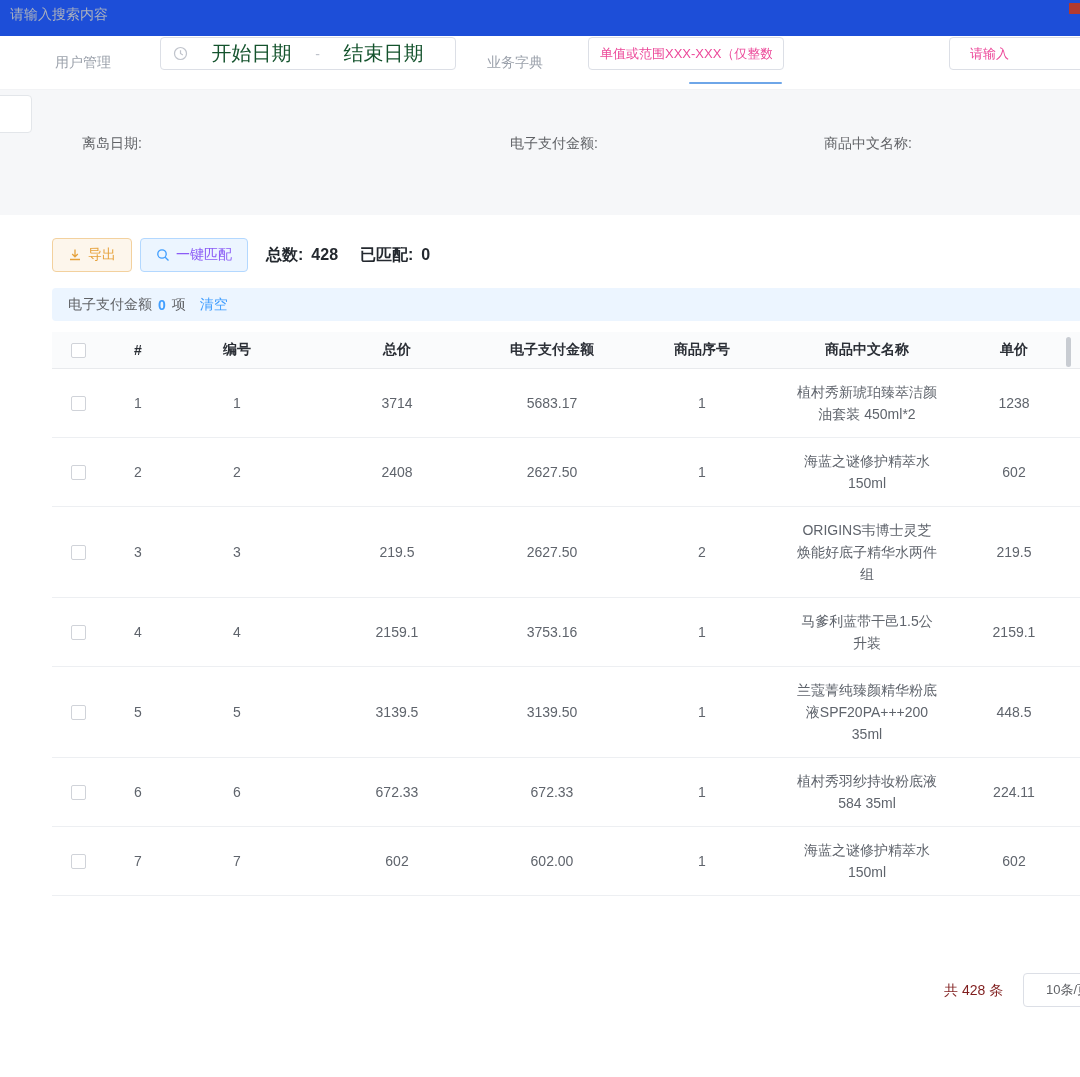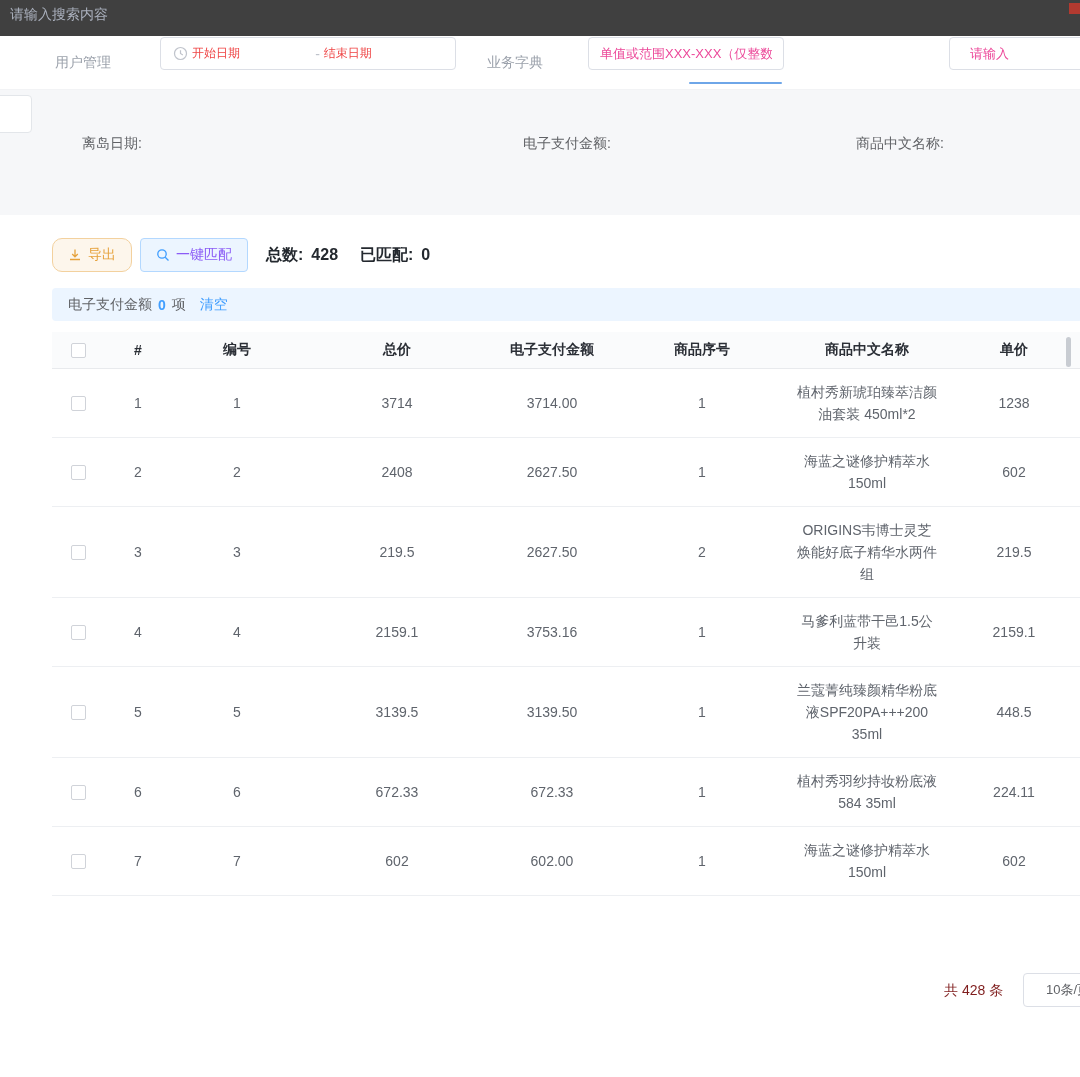--- a/index.html
+++ b/index.html
@@ -1,48 +1,48 @@
 <!DOCTYPE html>
 <html><head>
 <meta charset="utf-8">
 <style>
   * { margin:0; padding:0; box-sizing:border-box; }
   html,body { width:1080px; height:1077px; background:#fff; }
   body { font-family:"Liberation Sans","DejaVu Sans",sans-serif; }
   .page { position:relative; width:1080px; height:1077px; overflow:hidden; background:#fff; }
 
   
-  .navbar { position:absolute; left:0; top:0; width:1080px; height:36px; background:#404040; }
+  .navbar { position:absolute; left:0; top:0; width:1080px; height:36px; background:#1d4ed8; }
   .nav-search { position:absolute; left:10px; top:6px; font-size:14px; color:#aab0bd; cursor:text; }
   .corner-badge { position:absolute; left:1069px; top:3px; width:11px; height:11px; background:#b23a30; }
 
   
   .tabbar { position:absolute; left:0; top:36px; width:1080px; height:54px; background:#fff; display:flex; align-items:stretch; padding-left:55px; gap:52px; border-bottom:1px solid #f2f3f5; }
   .tab { display:flex; align-items:center; gap:7px; font-size:14px; color:#9ba1ab; cursor:pointer; position:relative; white-space:nowrap; }
   .tab.active { color:#3a82f7; }
   .tab.active::after { content:""; position:absolute; left:-14px; right:-8px; bottom:5px; height:2px; background:#6ea6e8; border-radius:1px; }
   .tab .close { font-size:13px; color:#6ea6e8; line-height:1; }
 
   
   .filter-band { position:absolute; left:0; top:90px; width:1080px; height:125px; background:#f6f7f9; }
   .cutoff-box { position:absolute; left:-8px; top:5px; width:40px; height:38px; background:#fff; border:1px solid #e3e6ea; border-radius:4px; }
   .flabel { position:absolute; top:37px; height:33px; line-height:33px; font-size:14px; color:#606266; white-space:nowrap; }
   .f-input { position:absolute; top:37px; height:33px; background:#fff; border:1px solid #dcdfe6; border-radius:4px; display:flex; align-items:center; cursor:text; }
   .date-input { left:160px; width:296px; padding:0 12px; }
-  .date-input .ph { flex:1; text-align:left; font-size:12px; color:#ef4444; white-space:nowrap; }
+  .date-input .ph { flex:1; text-align:center; font-size:20px; color:#14532d; white-space:nowrap; }
   .date-input .sep { color:#bfc3cb; font-size:14px; padding:0 4px; }
   .clock { width:15px; height:15px; margin-right:4px; flex:none; }
   .amount-input { left:588px; width:196px; padding:0 11px; }
   .amount-input .ph, .name-input .ph { font-size:13px; color:#ec4899; white-space:nowrap; overflow:hidden; }
   .name-input { left:949px; width:196px; padding:0 20px; }
 
   
   .btn { position:absolute; top:238px; height:34px; display:flex; align-items:center; gap:6px; padding:0 15px; border-radius:4px; font-size:14px; cursor:pointer; border:1px solid; }
   .btn svg { width:14px; height:14px; }
-  .btn-export { left:52px; background:#fdf6ec; border-color:#f3d19e; color:#e6a23c;border-radius:10px; }
+  .btn-export { left:52px; background:#fdf6ec; border-color:#f3d19e; color:#e6a23c; }
   .btn-match { left:140px; background:#ecf5ff; border-color:#b3d8ff; color:#8b5cf6; }
   .counts { position:absolute; left:266px; top:238px; height:34px; display:flex; align-items:center; font-size:16px; font-weight:bold; color:#24292f; }
   .counts .lbl { margin-right:8px; } .counts .val { margin-right:22px; }
 
   
   .sel-bar { position:absolute; left:52px; top:288px; width:1030px; height:33px; background:#ecf5ff; border-radius:4px; display:flex; align-items:center; padding-left:16px; font-size:14px; color:#606266; gap:6px; }
   .sel-bar .cnt { color:#409eff; font-weight:bold; }
   .sel-bar .clear { color:#409eff; margin-left:8px; cursor:pointer; }
 
   
@@ -100,26 +100,26 @@
   <div class="f-input date-input">
     <svg class="clock" viewBox="0 0 16 16" fill="none" stroke="#c0c4cc" stroke-width="1.3">
       <circle cx="8" cy="8" r="6.4"></circle>
         <path d="M8 4.5 V8 L10.5 9.5"></path>
     </svg>
     <span class="ph">开始日期</span>
     <span class="sep">-</span>
     <span class="ph">结束日期</span>
   </div>
 
-  <span class="flabel" style="left:523px; top:127px;">电子支付金额:</span>
+  <span class="flabel" style="left:510px; top:127px;">电子支付金额:</span>
   <div class="f-input amount-input">
     <span class="ph">单值或范围XXX-XXX（仅整数</span>
   </div>
 
-  <span class="flabel" style="left:856px; top:127px;">商品中文名称:</span>
+  <span class="flabel" style="left:824px; top:127px;">商品中文名称:</span>
   <div class="f-input name-input">
     <span class="ph">请输入</span>
   </div>
 
   <button class="btn btn-export">
     <svg viewBox="0 0 14 14" fill="none" stroke="#e6a23c" stroke-width="1.3">
       <path d="M7 1.5 V8.5 M4.2 6 L7 8.8 L9.8 6 M2 11.5 H12"></path>
     </svg>
     <span>导出</span>
   </button>
@@ -169,21 +169,21 @@
           <th>商品中文名称</th>
           <th>单价</th>
         </tr>
       </thead>
       <tbody>
     <tr>
       <td><span class="cb"></span></td>
       <td>1</td>
       <td>1</td>
       <td>3714</td>
-      <td>3714.00</td>
+      <td>5683.17</td>
       <td>1</td>
       <td>植村秀新琥珀臻萃洁颜油套装 450ml*2</td>
       <td>1238</td>
     </tr>
 
     <tr>
       <td><span class="cb"></span></td>
       <td>2</td>
       <td>2</td>
       <td>2408</td>

